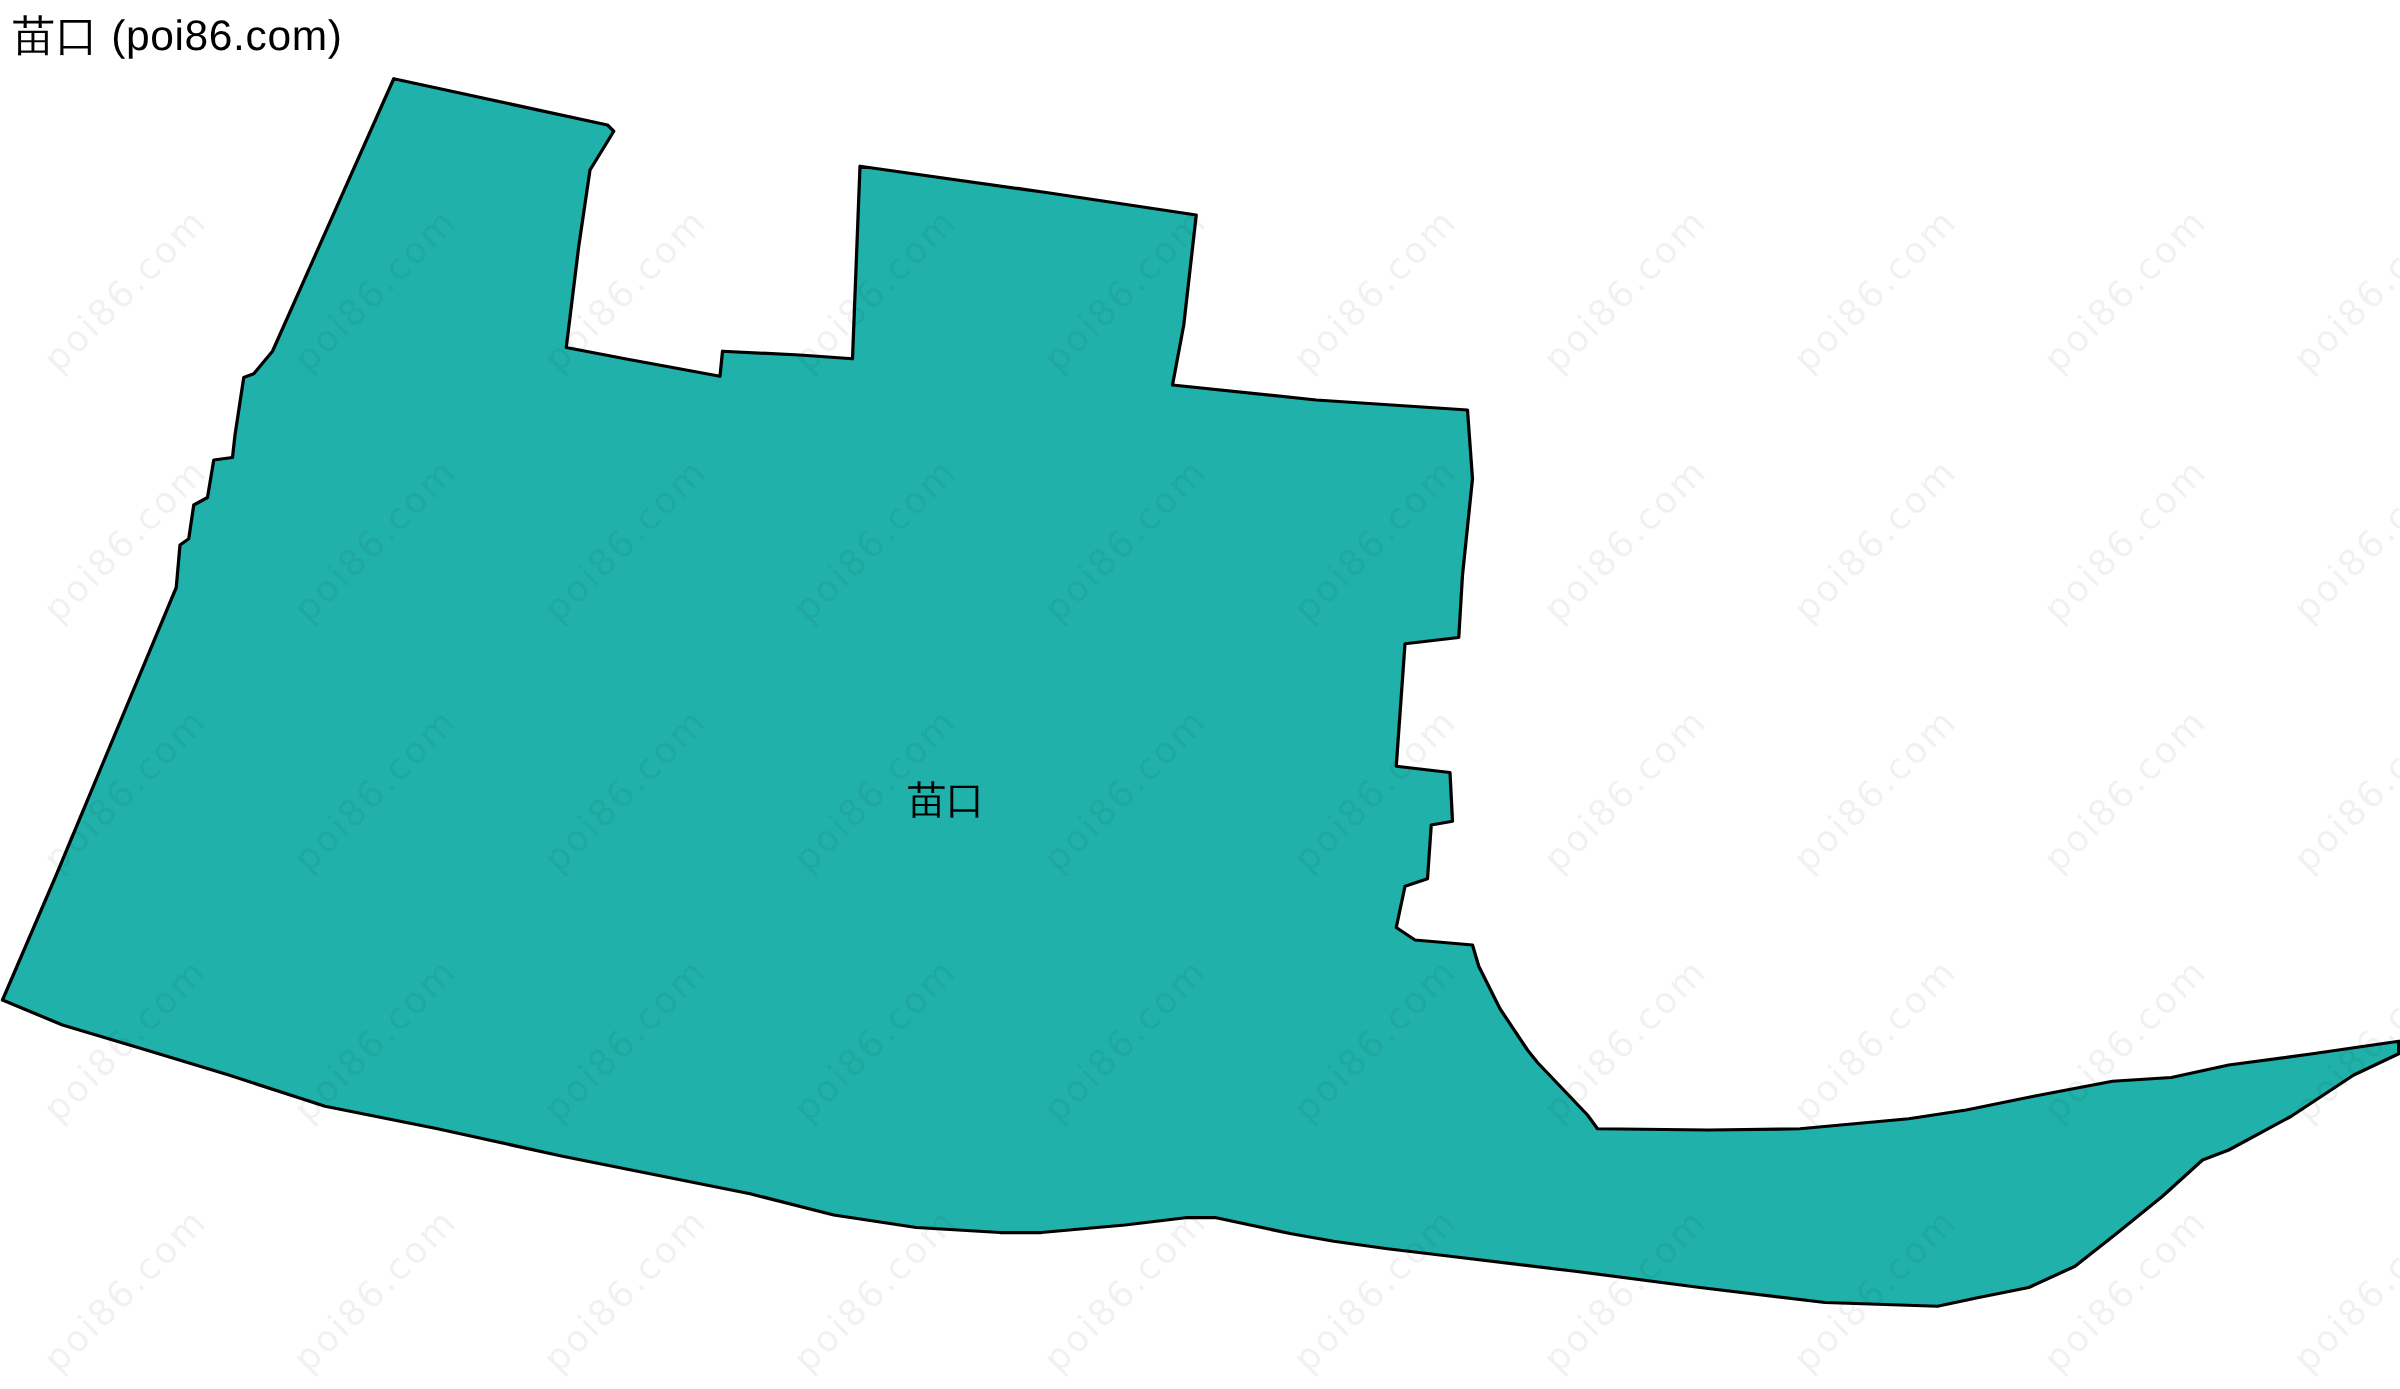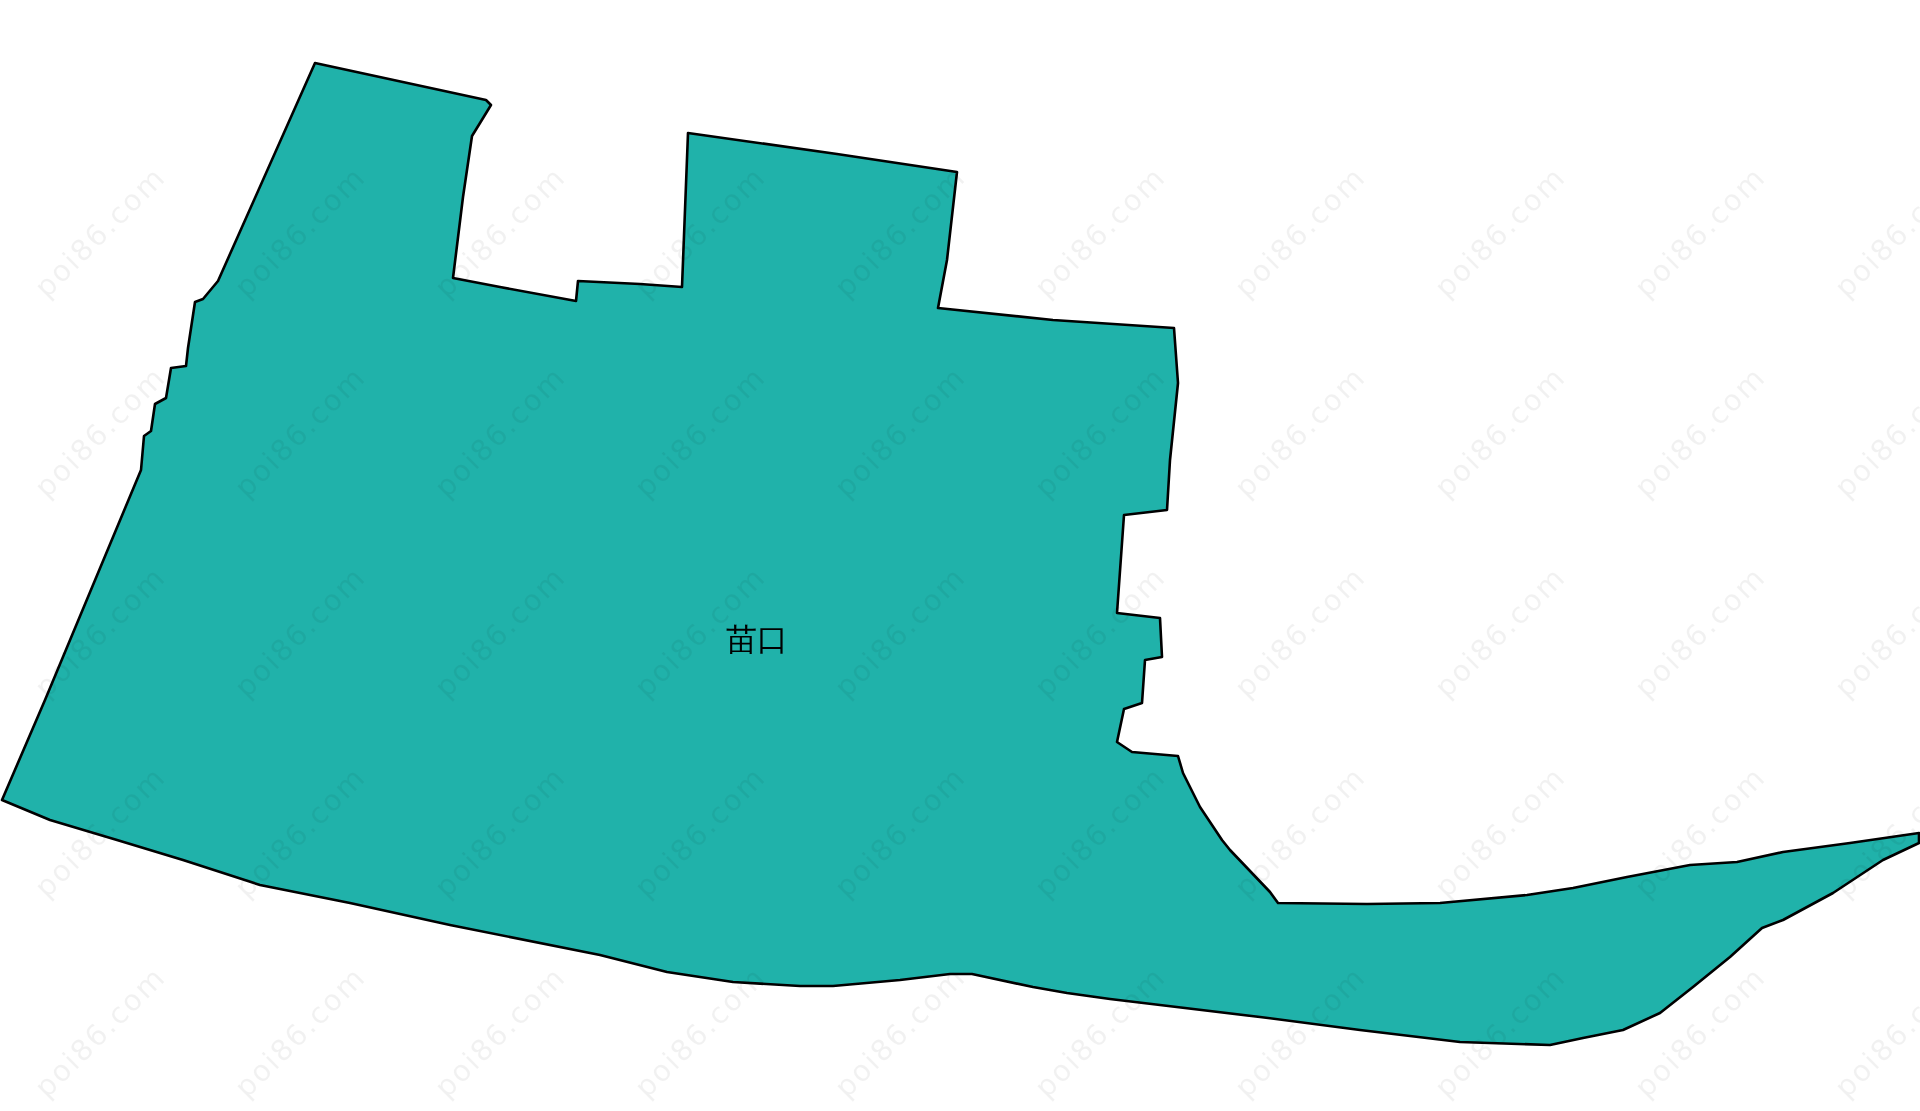--- a/index.html
+++ b/index.html
@@ -114,14 +114,15 @@
       <span class="wm" style="left: 500px; top: 1032px; color: rgba(0, 0, 0, 0.055); transform: translate(-50%, -50%) rotate(-45deg);">poi86.com</span>
       <span class="wm" style="left: 700px; top: 1032px; color: rgba(0, 0, 0, 0.055); transform: translate(-50%, -50%) rotate(-45deg);">poi86.com</span>
       <span class="wm" style="left: 900px; top: 1032px; color: rgba(0, 0, 0, 0.055); transform: translate(-50%, -50%) rotate(-45deg);">poi86.com</span>
       <span class="wm" style="left: 1100px; top: 1032px; color: rgba(0, 0, 0, 0.055); transform: translate(-50%, -50%) rotate(-45deg);">poi86.com</span>
       <span class="wm" style="left: 1300px; top: 1032px; color: rgba(0, 0, 0, 0.055); transform: translate(-50%, -50%) rotate(-45deg);">poi86.com</span>
       <span class="wm" style="left: 1500px; top: 1032px; color: rgba(0, 0, 0, 0.055); transform: translate(-50%, -50%) rotate(-45deg);">poi86.com</span>
       <span class="wm" style="left: 1700px; top: 1032px; color: rgba(0, 0, 0, 0.055); transform: translate(-50%, -50%) rotate(-45deg);">poi86.com</span>
       <span class="wm" style="left: 1900px; top: 1032px; color: rgba(0, 0, 0, 0.055); transform: translate(-50%, -50%) rotate(-45deg);">poi86.com</span>
     </div>
 
+  <div id="page-title" style="color: rgb(0, 0, 0);">苗口 (poi86.com)</div>
 
 </div>
 
 </body></html>

